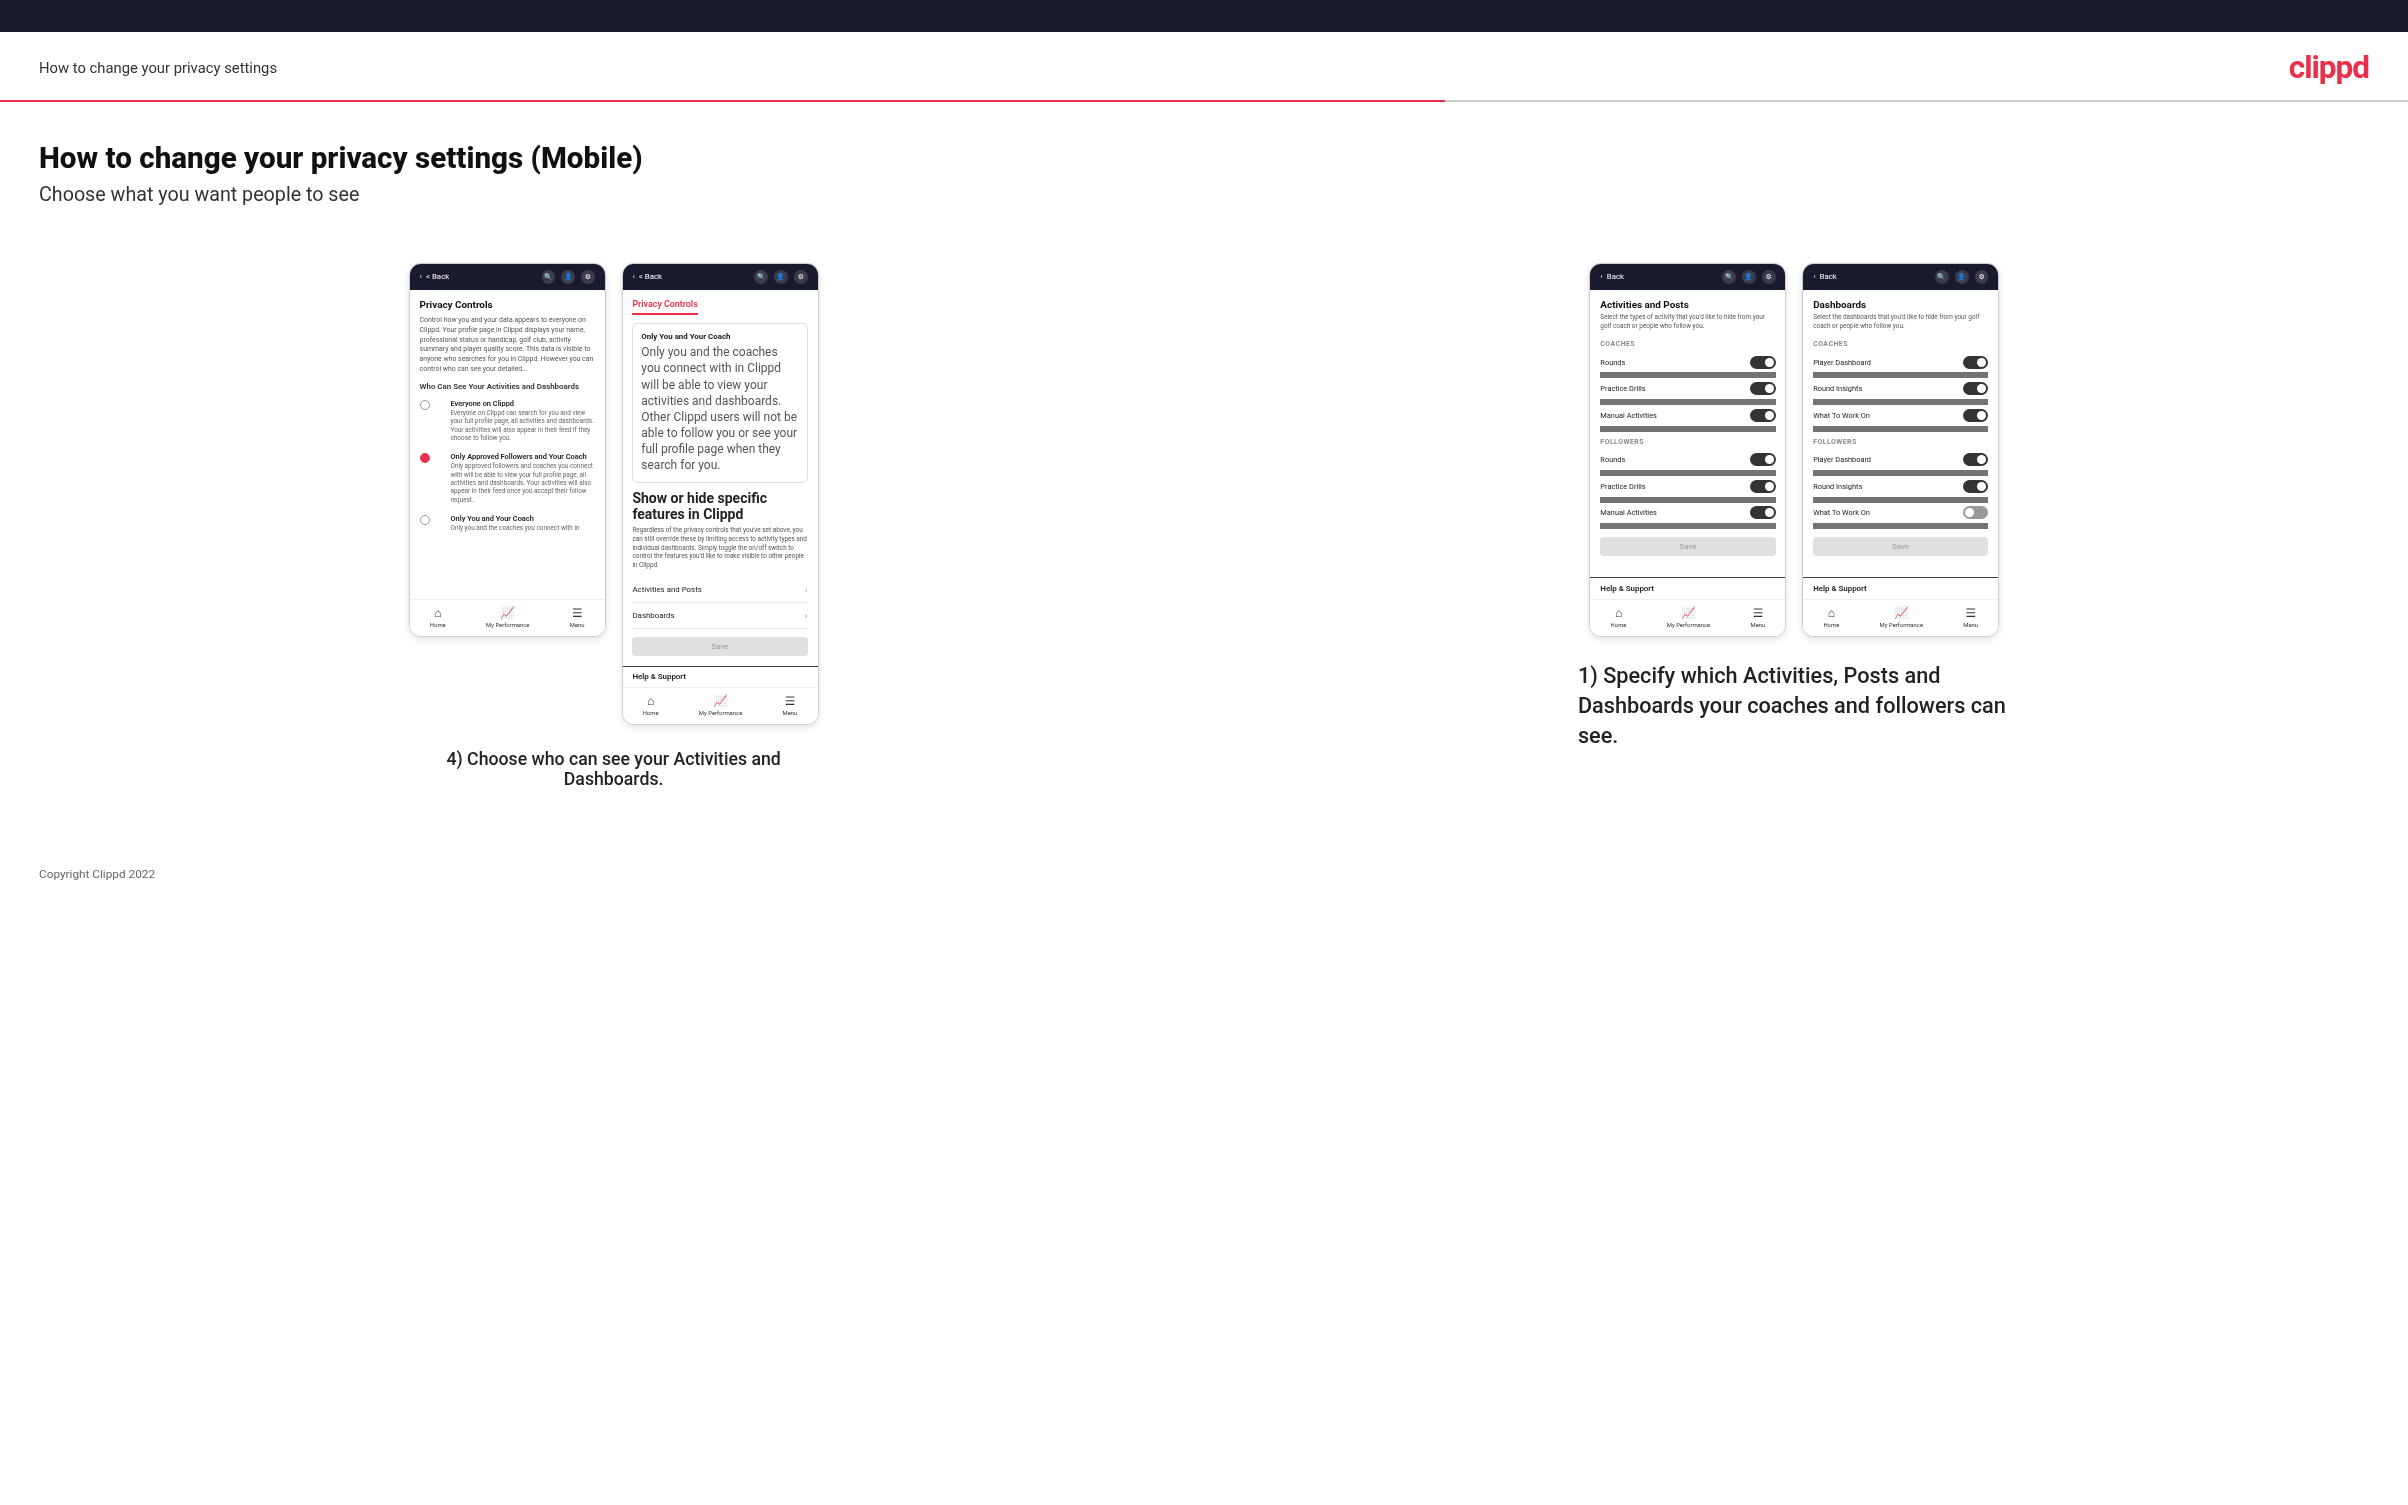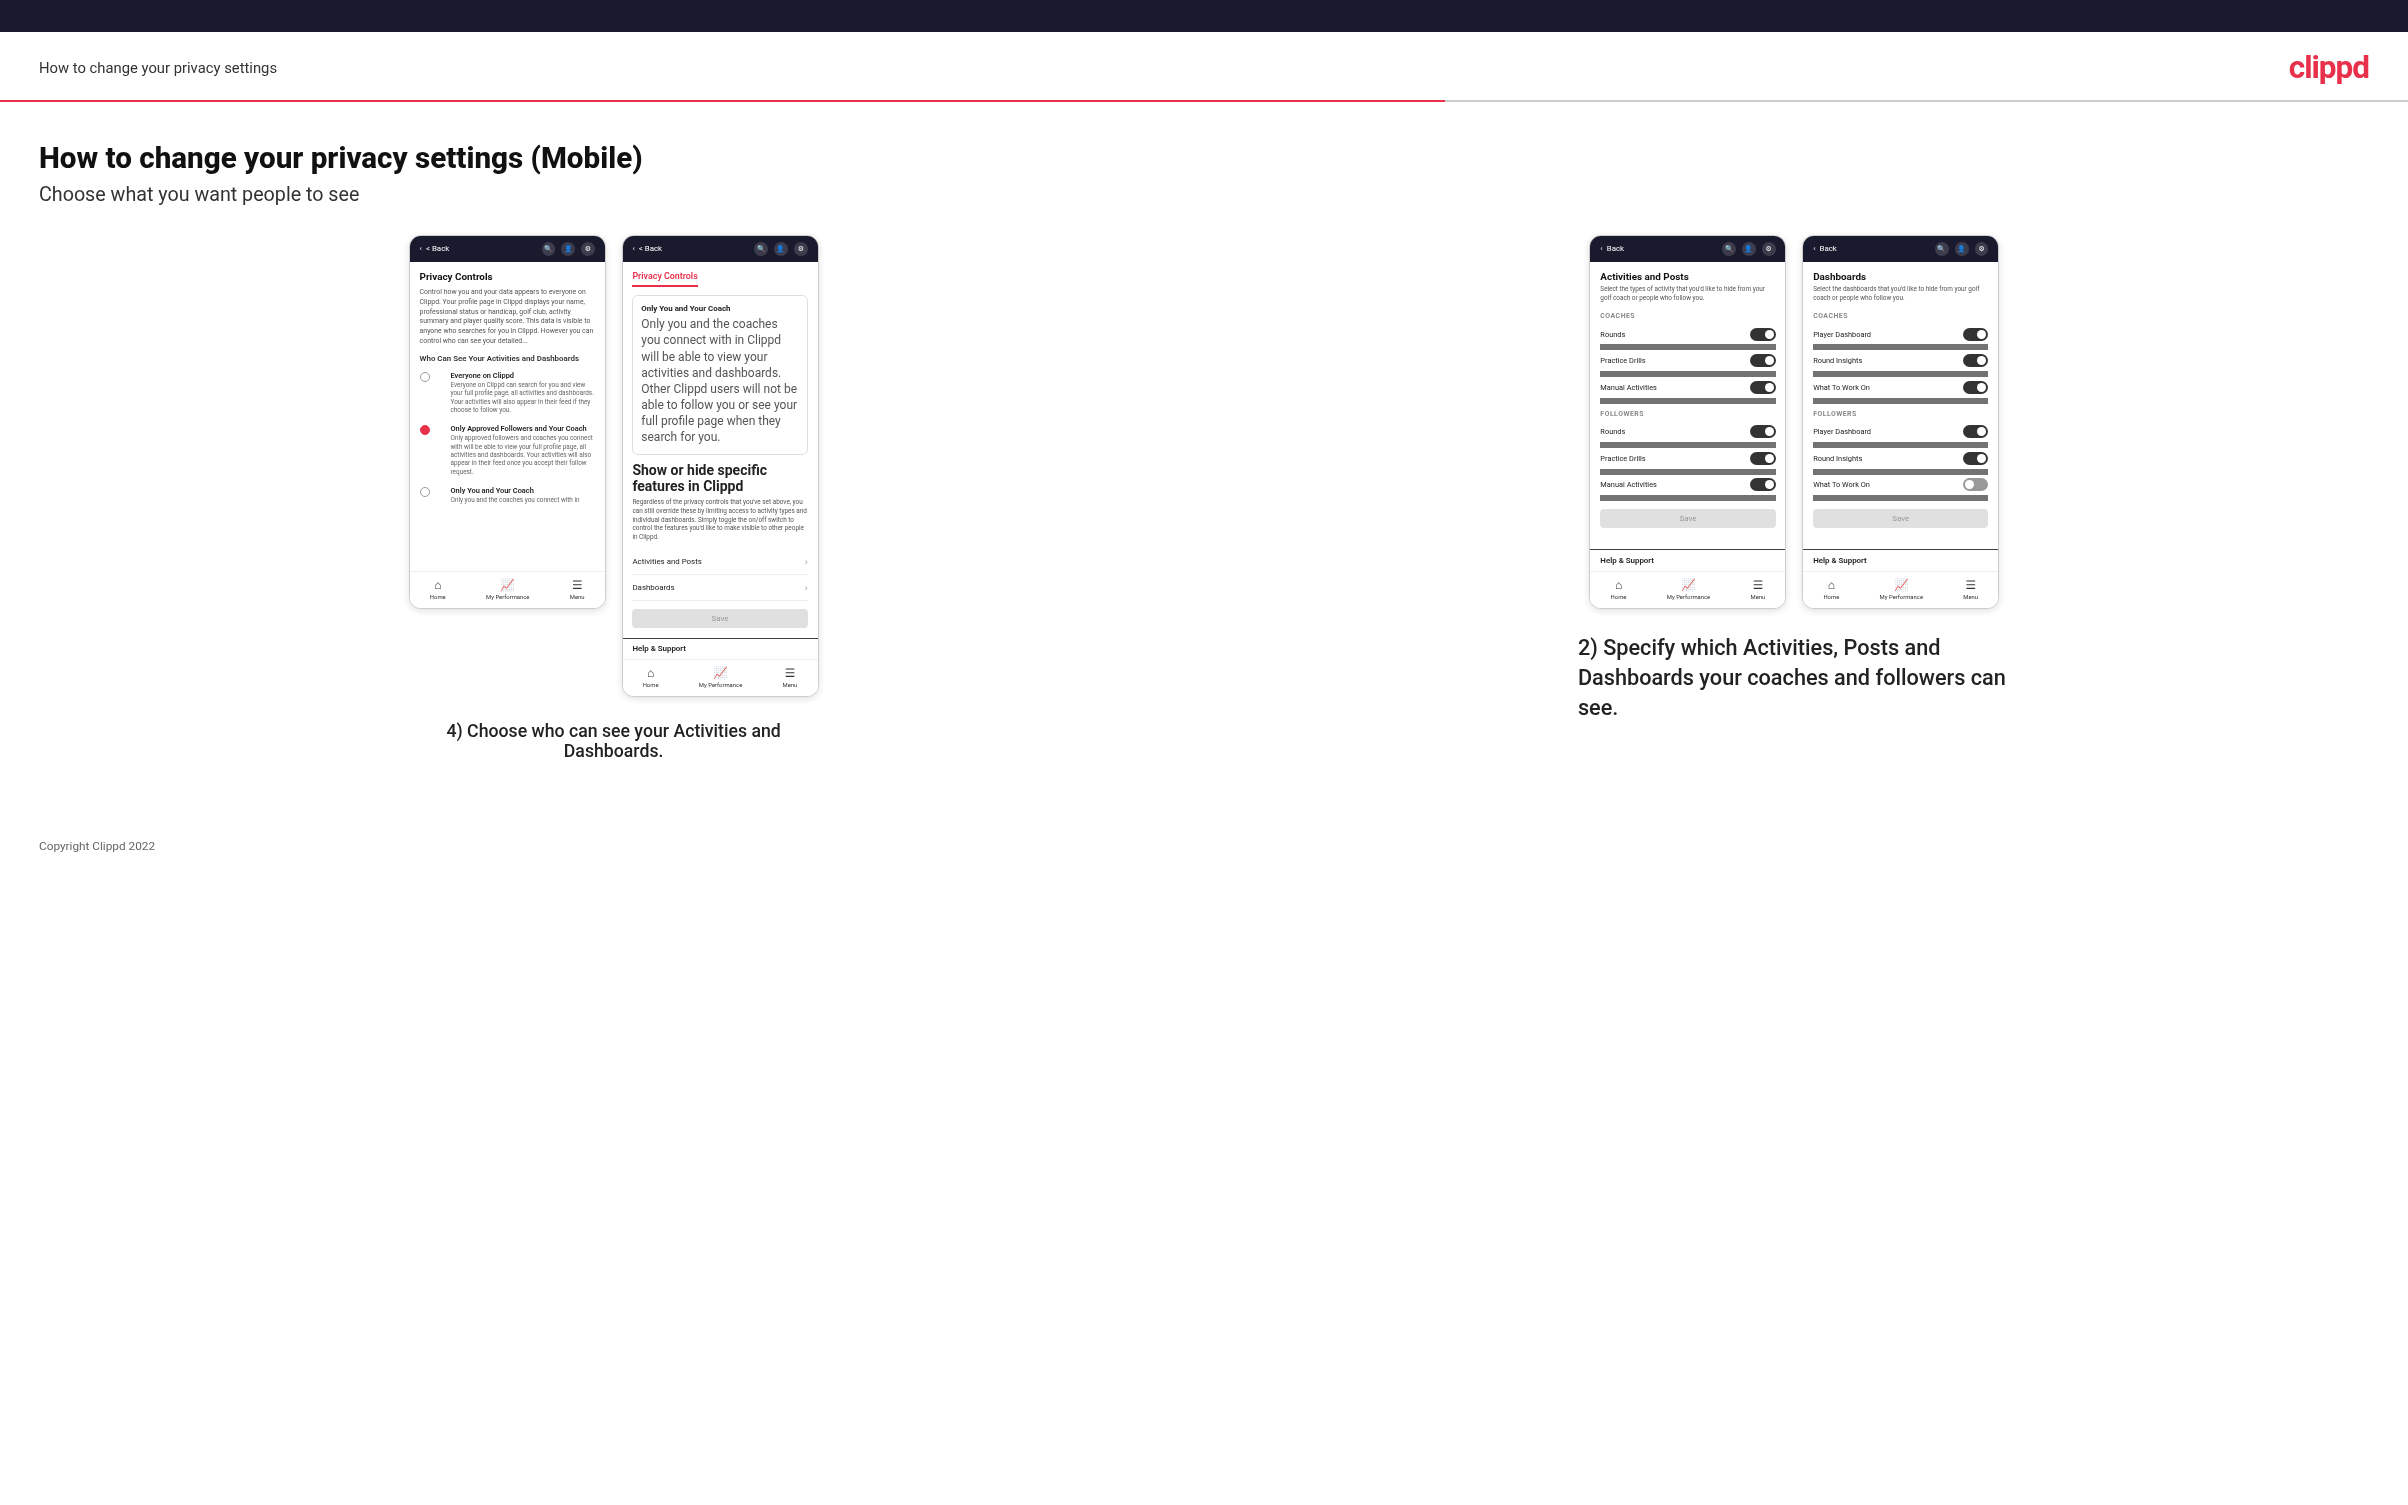--- a/index.html
+++ b/index.html
@@ -47,21 +47,21 @@
     .page-heading {
       font-size: 29.6px;
       font-weight: 800;
       color: #111;
       margin-bottom: 8px;
     }
     .page-subheading {
       font-size: 19.7px;
       font-weight: 400;
       color: #333;
-      margin-bottom: 29px;
+      margin-bottom: 57px;
     }
 
     
     .screenshots-row {
       display: flex;
       gap: 31.5px;
       align-items: flex-start;
     }
     .screenshot-group {
       display: flex;
@@ -647,21 +647,21 @@
               <span class="nav-label">My Performance</span>
             </div>
             <div class="nav-item">
               <span class="nav-icon">☰</span>
               <span class="nav-label">Menu</span>
             </div>
           </div>
         </div>
       </div>
 
-      <div class="caption-large">2) Specify which Activities, Posts and Dashboards your  coaches and followers can see.</div>
+      <div class="caption-large">1) Specify which Activities, Posts and Dashboards your  coaches and followers can see.</div>
     </div>
 
   </div>
 </div>
 
 <div class="footer">
   <span>Copyright Clippd 2022</span>
 </div>
 
 

